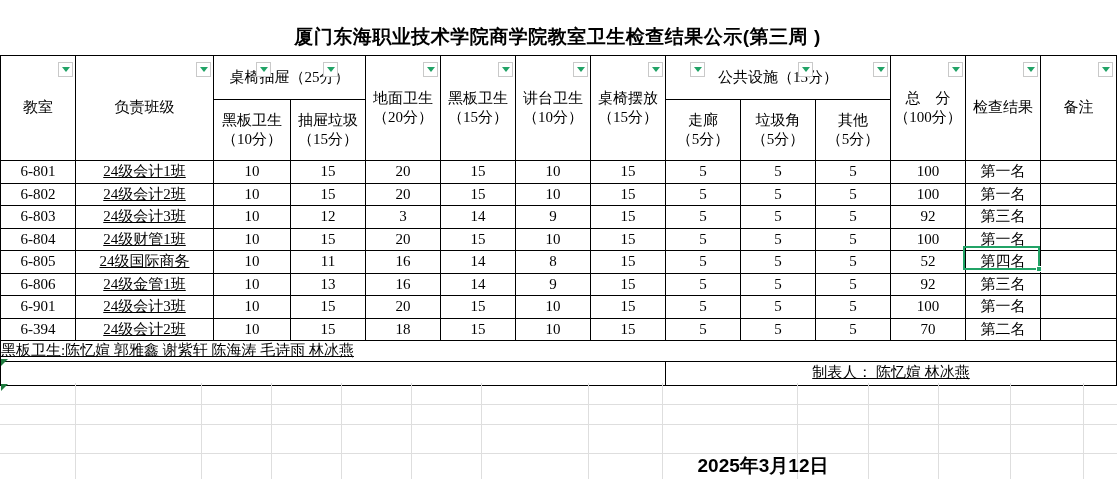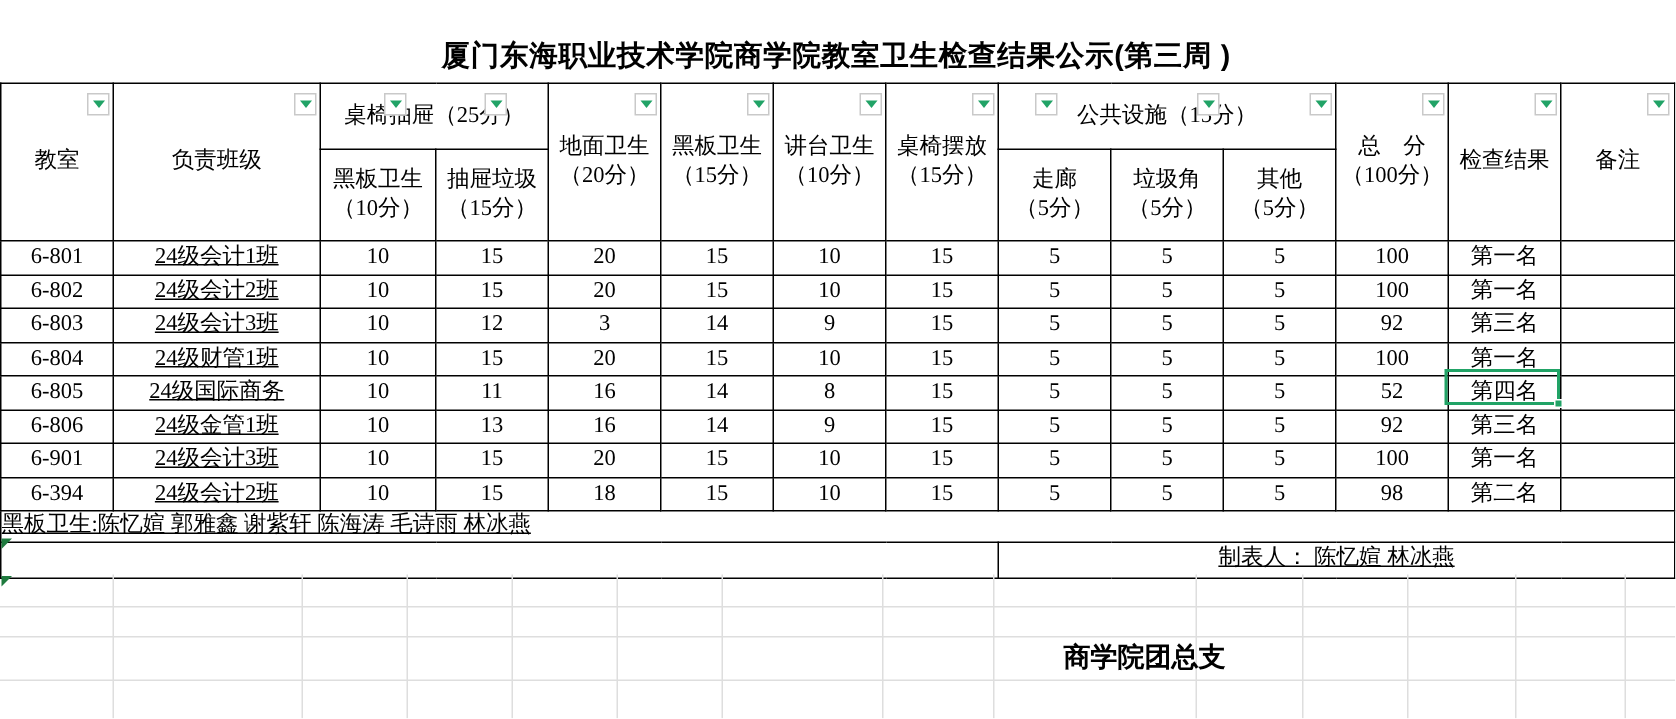--- a/index.html
+++ b/index.html
@@ -238,21 +238,21 @@
       <td class="u">24级会计2班</td>
       <td>10</td>
       <td>15</td>
       <td>18</td>
       <td>15</td>
       <td>10</td>
       <td>15</td>
       <td>5</td>
       <td>5</td>
       <td>5</td>
-      <td>98</td>
+      <td>70</td>
       <td>第二名</td>
       <td></td>
     </tr>
 
     <tr class="ri">
       <td colspan="14"><span class="u">黑板卫生:陈忆媗 郭雅鑫 谢紫轩 陈海涛 毛诗雨 林冰燕</span></td>
     </tr>
     <tr class="rt">
       <td colspan="8"></td>
       <td colspan="6" class="tab-cell"><span class="u">制表人： 陈忆媗 林冰燕</span></td>
@@ -322,15 +322,15 @@
     <div class="gv" style="left:797px"></div>
     <div class="gv" style="left:868px"></div>
     <div class="gv" style="left:938px"></div>
     <div class="gv" style="left:1010px"></div>
     <div class="gv" style="left:1083px"></div>
     <div class="gh" style="top:404px"></div>
     <div class="gh" style="top:424px"></div>
     <div class="gh" style="top:453px"></div>
   </div>
 
-  <div class="org">商学院团总支</div>
+  <div class="date">2025年3月12日</div>
 
 </div>
 
 </body></html>

